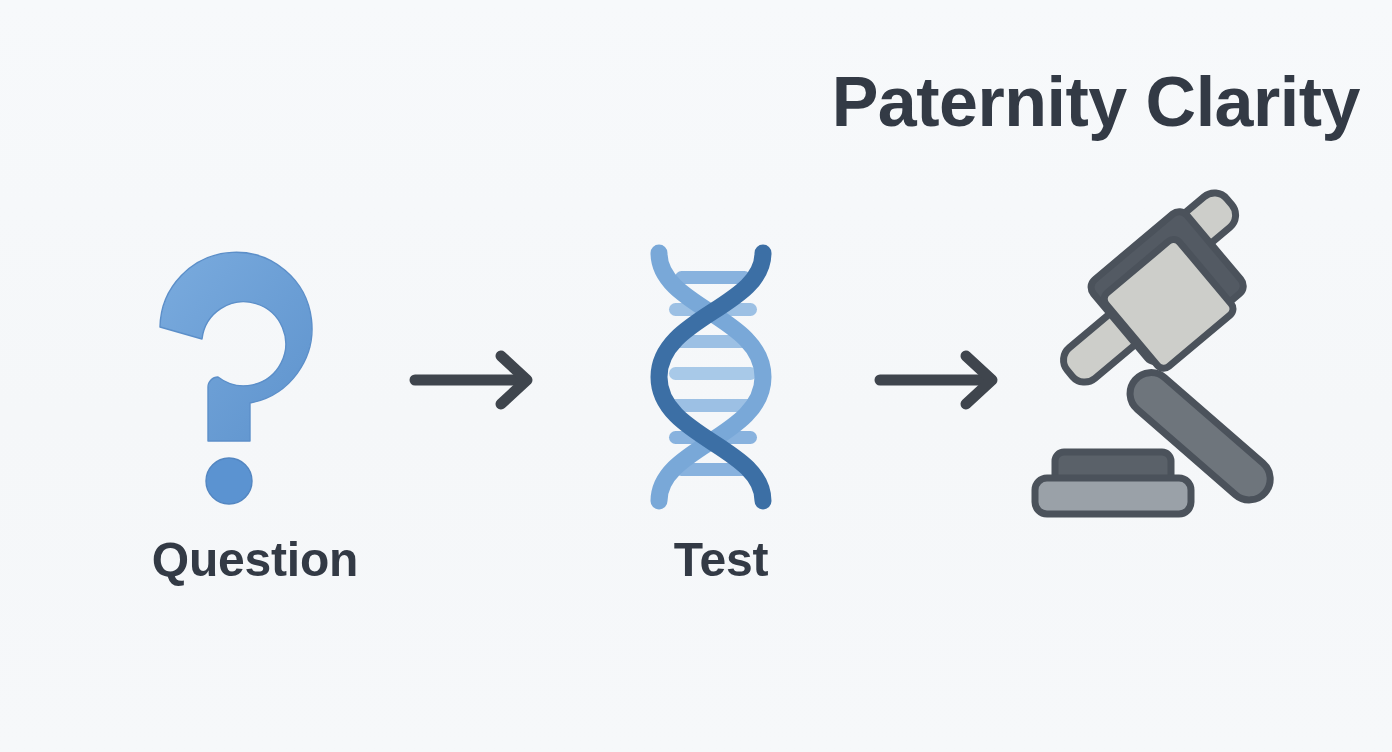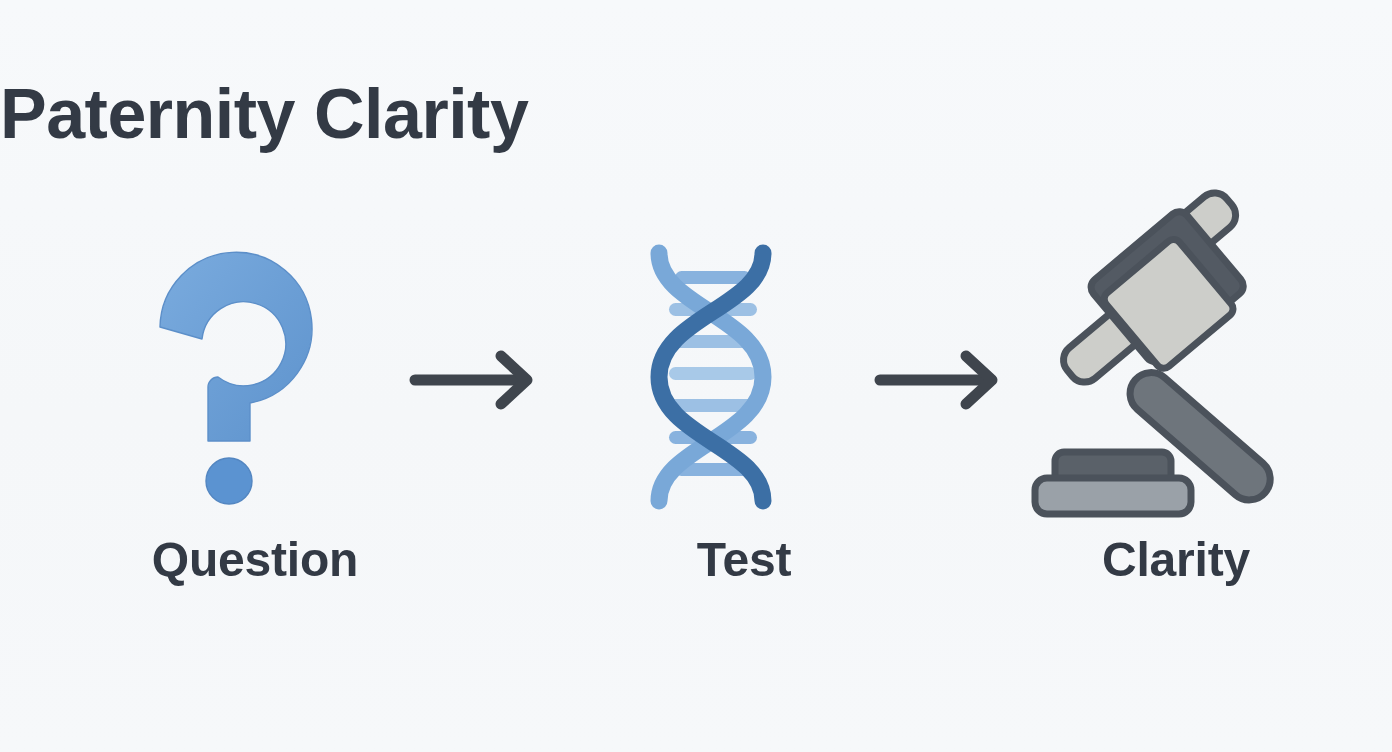--- a/index.html
+++ b/index.html
@@ -19,24 +19,24 @@
   #infographic {
     position: relative;
     width: 1392px;
     height: 752px;
     background: linear-gradient(180deg, #f7f9fb 0%, #f5f7f9 55%, #f6f8fa 100%);
   }
 
   
   #page-title {
     position: absolute;
-    top: 76px;
+    top: 64px;
     left: 0;
     width: 1360px;
-    text-align: left;
+    text-align: right;
     font-size: 70px;
     font-weight: 700;
     letter-spacing: -0.5px;
     color: #333a45;
     line-height: 1.1;
     white-space: nowrap;
   }
 
   
   #flow-row {
@@ -75,21 +75,21 @@
     top: 536px;
     text-align: center;
     font-size: 48px;
     font-weight: 700;
     color: #333a45;
     letter-spacing: -0.2px;
     line-height: 1;
     white-space: nowrap;
   }
   #label-question { left: 105px;  width: 300px; }
-  #label-test     { left: 594px; width: 300px; }
+  #label-test     { left: 571px; width: 300px; }
   #label-clarity  { left: 1026px; width: 300px; }
 
   svg { display: block; overflow: visible; }
 </style>
 </head>
 <body>
 
 <div id="infographic" style="background-color: rgb(246, 248, 250);">
 
   <div id="page-title">Paternity Clarity</div>
@@ -196,15 +196,14 @@
         </g>
       </svg>
     </div>
 
   </div>
 
   <div id="label-question" class="stage-label">Question</div>
 
   <div id="label-test" class="stage-label">Test</div>
 
-  <div id="label-clarity" class="stage-label">Clarity</div>
 
 </div>
 
 </body></html>

